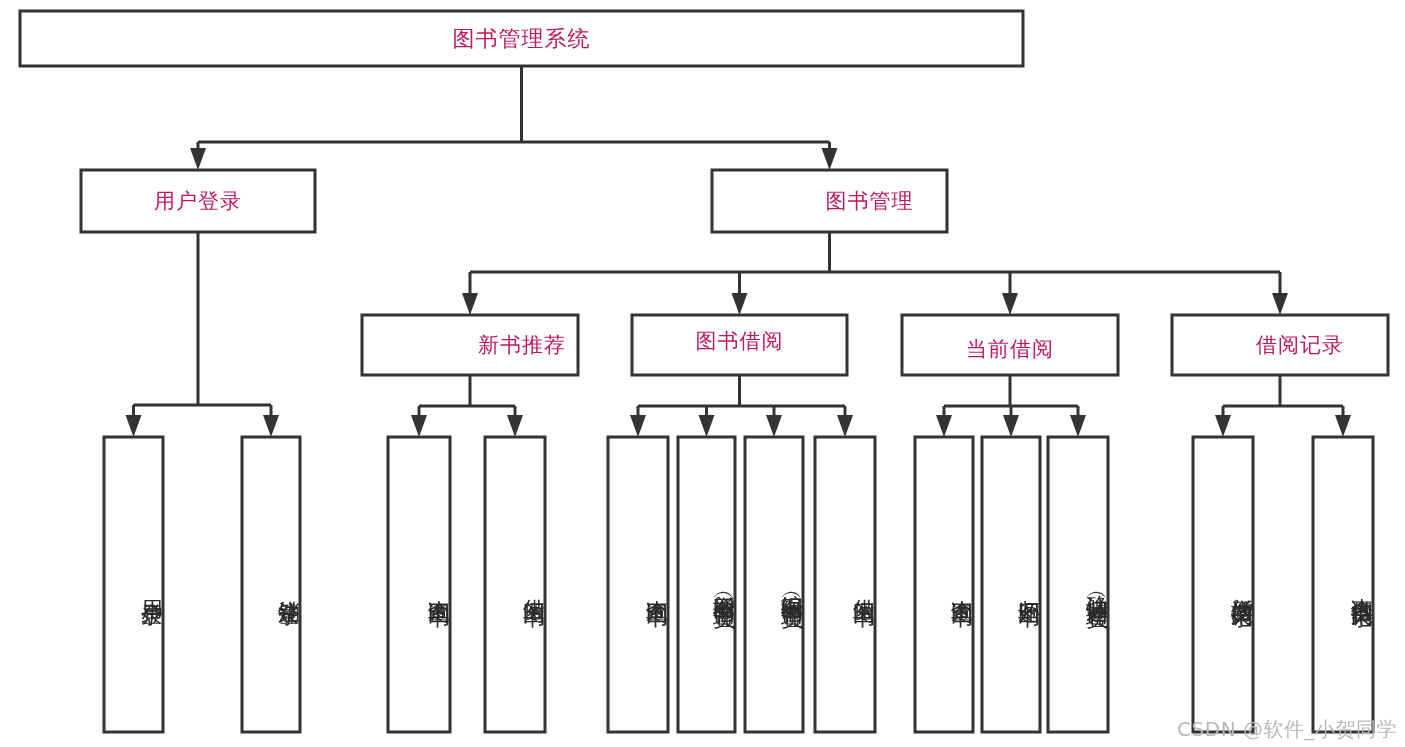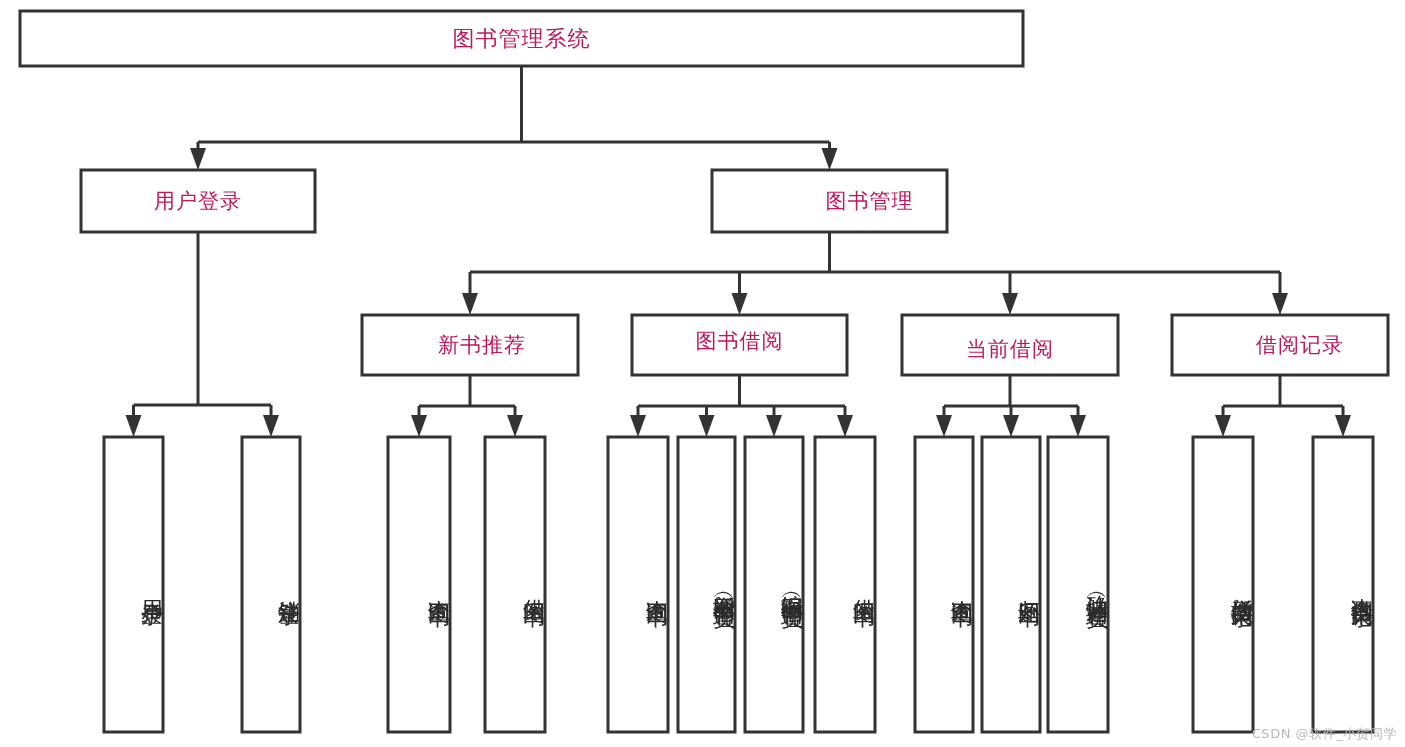--- a/index.html
+++ b/index.html
@@ -69,21 +69,21 @@
     text-orientation: upright;
     letter-spacing: 2px;
     white-space: nowrap;
     pointer-events: none;
     overflow: hidden;
   }
   .watermark {
     position: absolute;
     right: 8px;
     bottom: 4px;
-    font-size: 13px;
+    font-size: 20px;
     color: #b8b8b8;
     letter-spacing: 0.5px;
     white-space: nowrap;
     pointer-events: none;
   }
 </style>
 </head>
 <body>
 
 <div id="diagram-root">
@@ -164,21 +164,21 @@
         <polygon class="arrow-head" points="1215,415 1231,415 1223,437"></polygon>
         <path class="connector" d="M1343,406 L1343,417"></path>
         <polygon class="arrow-head" points="1335,415 1351,415 1343,437"></polygon>
       </g>
   </svg>
 
   <div id="labels-layer">
       <div class="node-label-h title" style="left: 20px; top: 11px; width: 1003px; height: 55px;">图书管理系统</div>
       <div class="node-label-h" style="left: 81px; top: 170px; width: 234px; height: 62px;">用户登录</div>
       <div class="node-label-h" style="left: 712px; top: 170px; width: 235px; height: 62px; margin-left: 40px;">图书管理</div>
-      <div class="node-label-h" style="left: 362px; top: 315px; width: 240px; height: 60px;">新书推荐</div>
+      <div class="node-label-h" style="left: 362px; top: 315px; width: 240px; height: 60px; padding-left: 40px;">新书推荐</div>
       <div class="node-label-h" style="left: 632px; top: 315px; width: 215px; height: 52px;">图书借阅</div>
       <div class="node-label-h" style="left: 902px; top: 315px; width: 216px; height: 68px;">当前借阅</div>
       <div class="node-label-h" style="left: 1172px; top: 315px; width: 256px; height: 60px;">借阅记录</div>
       <div class="node-label-v" style="left: 104px; top: 443px; width: 59px; height: 285px;">用户登录</div>
       <div class="node-label-v" style="left: 242px; top: 443px; width: 58px; height: 285px;">注销登录</div>
       <div class="node-label-v" style="left: 388px; top: 443px; width: 62px; height: 285px;">查询图书</div>
       <div class="node-label-v" style="left: 485px; top: 443px; width: 60px; height: 285px;">借阅图书</div>
       <div class="node-label-v" style="left: 608px; top: 443px; width: 60px; height: 285px;">查询图书</div>
       <div class="node-label-v" style="left: 678px; top: 443px; width: 57px; height: 285px;">新增图书（管理员）</div>
       <div class="node-label-v" style="left: 745px; top: 443px; width: 58px; height: 285px;">编辑图书（管理员）</div>

